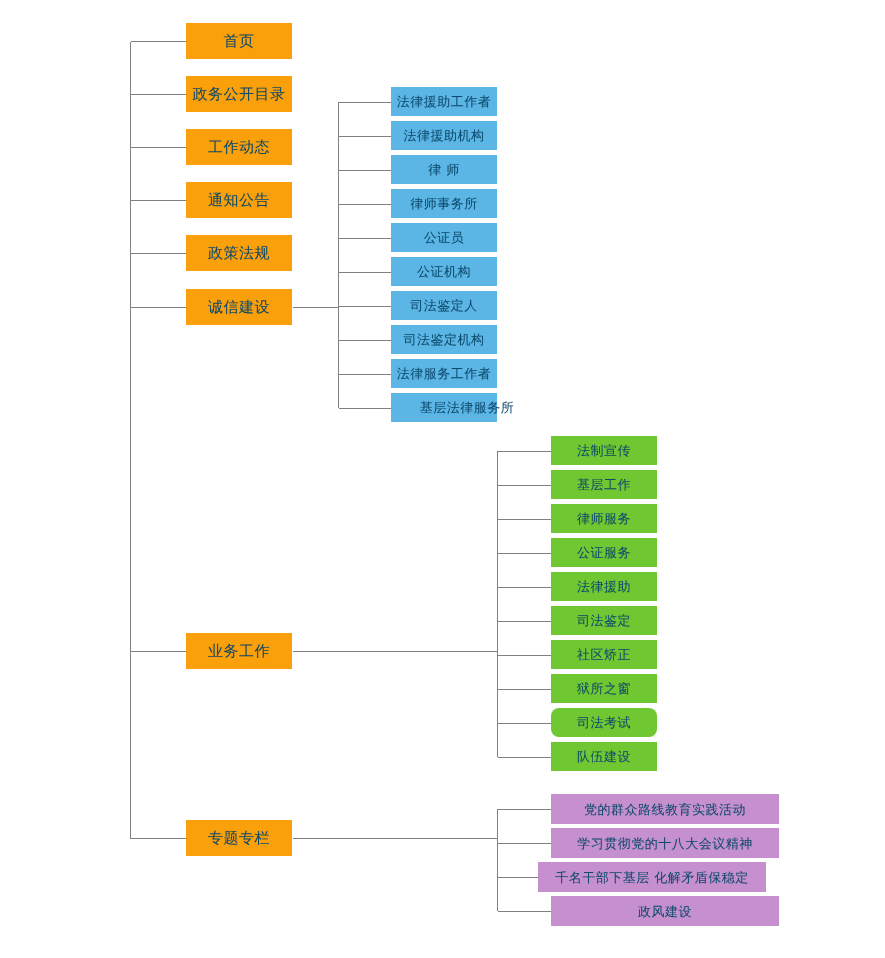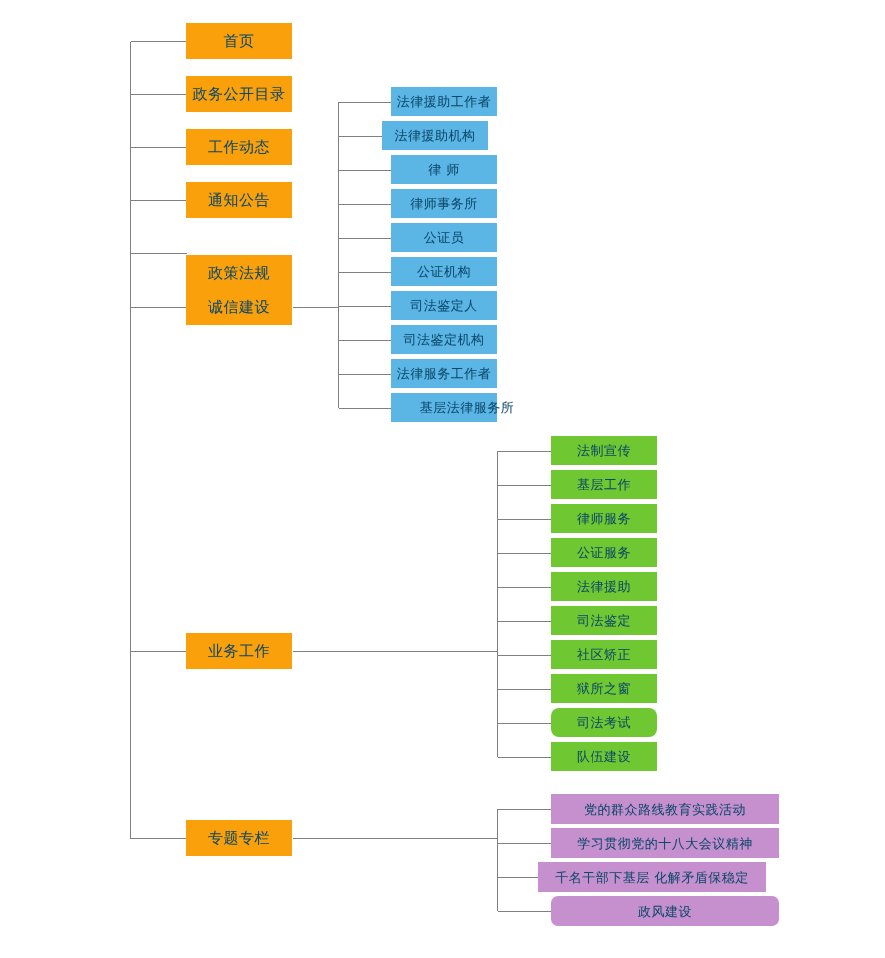--- a/index.html
+++ b/index.html
@@ -113,26 +113,26 @@
         <line x1="497.5" y1="877" x2="551.5" y2="877"></line>
         <line x1="497.5" y1="911" x2="551.5" y2="911"></line>
       </g>
   </svg>
 
   <div id="nodes-layer">
       <div class="node level1" style="left: 186px; top: 23px;">首页</div>
       <div class="node level1" style="left: 186px; top: 76px;">政务公开目录</div>
       <div class="node level1" style="left: 186px; top: 129px;">工作动态</div>
       <div class="node level1" style="left: 186px; top: 182px;">通知公告</div>
-      <div class="node level1" style="left: 186px; top: 235px; margin-top: 20px;">政策法规</div>
+      <div class="node level1" style="left: 186px; top: 235px;">政策法规</div>
       <div class="node level1" style="left: 186px; top: 289px;">诚信建设</div>
       <div class="node level1" style="left: 186px; top: 633px;">业务工作</div>
       <div class="node level1" style="left: 186px; top: 820px;">专题专栏</div>
       <div class="node sub-blue" style="left: 391px; top: 87px;">法律援助工作者</div>
-      <div class="node sub-blue" style="left: 382px; top: 121px; text-align: right;">法律援助机构</div>
+      <div class="node sub-blue" style="left: 391px; top: 121px; text-align: right;">法律援助机构</div>
       <div class="node sub-blue" style="left: 391px; top: 155px;">律 师</div>
       <div class="node sub-blue" style="left: 391px; top: 189px;">律师事务所</div>
       <div class="node sub-blue" style="left: 391px; top: 223px;">公证员</div>
       <div class="node sub-blue" style="left: 391px; top: 257px;">公证机构</div>
       <div class="node sub-blue" style="left: 391px; top: 291px;">司法鉴定人</div>
       <div class="node sub-blue" style="left: 391px; top: 325px; text-align: right;">司法鉴定机构</div>
       <div class="node sub-blue" style="left: 391px; top: 359px;">法律服务工作者</div>
       <div class="node sub-blue" style="left: 391px; top: 393px; padding-left: 46px;">基层法律服务所</div>
       <div class="node sub-green" style="left: 551px; top: 436px;">法制宣传</div>
       <div class="node sub-green" style="left: 551px; top: 470px;">基层工作</div>
@@ -140,16 +140,16 @@
       <div class="node sub-green" style="left: 551px; top: 538px;">公证服务</div>
       <div class="node sub-green" style="left: 551px; top: 572px;">法律援助</div>
       <div class="node sub-green" style="left: 551px; top: 606px;">司法鉴定</div>
       <div class="node sub-green" style="left: 551px; top: 640px;">社区矫正</div>
       <div class="node sub-green" style="left: 551px; top: 674px;">狱所之窗</div>
       <div class="node sub-green" style="left: 551px; top: 708px; border-radius: 8px;">司法考试</div>
       <div class="node sub-green" style="left: 551px; top: 742px;">队伍建设</div>
       <div class="node sub-purple" style="left: 551px; top: 794px;">党的群众路线教育实践活动</div>
       <div class="node sub-purple" style="left: 551px; top: 828px;">学习贯彻党的十八大会议精神</div>
       <div class="node sub-purple" style="left: 538px; top: 862px;">千名干部下基层 化解矛盾保稳定</div>
-      <div class="node sub-purple" style="left: 551px; top: 896px; border-radius: 7px;">政风建设</div>
+      <div class="node sub-purple" style="left: 551px; top: 896px;">政风建设</div>
     </div>
 
 </div>
 
 </body></html>

